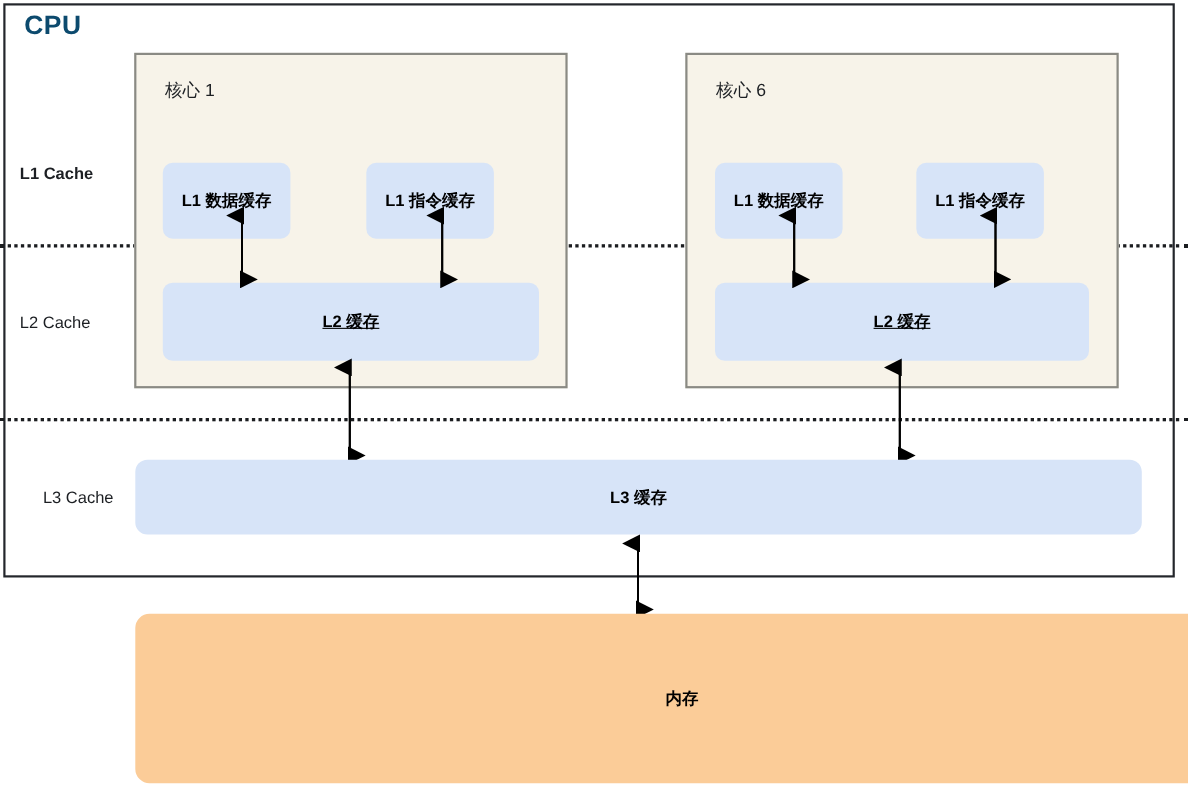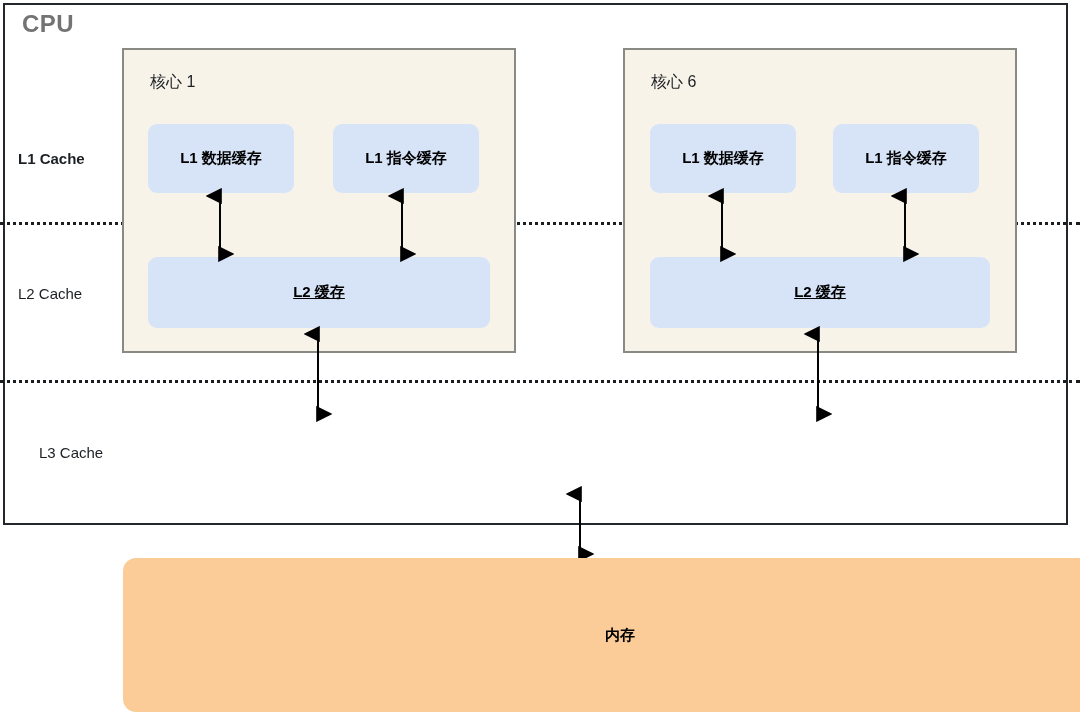--- a/index.html
+++ b/index.html
@@ -28,21 +28,21 @@
     border: 2px solid #23262b;
     background: #ffffff;
     box-sizing: border-box;
   }
   .cpu-title {
     position: absolute;
     left: 22px;
     top: 10px;
     font-size: 24px;
     font-weight: bold;
-    color: #737373;
+    color: #0c4a6e;
     letter-spacing: 0.5px;
   }
 
   
   .tier-label {
     position: absolute;
     font-size: 15px;
     color: #1c1f23;
     white-space: nowrap;
   }
@@ -82,21 +82,21 @@
     border-radius: 9px;
     display: flex;
     align-items: center;
     justify-content: center;
     font-size: 15px;
     font-weight: bold;
     color: #000000;
     box-sizing: border-box;
     white-space: nowrap;
   }
-  .cache.l1 { width: 146px; height: 69px; }
+  .cache.l1 { width: 116px; height: 69px; margin-top: 24px; }
   .cache.l2 { height: 71px; text-decoration: underline; }
   .cache.l3 {
     left: 123px;
     top: 418px;
     width: 915px;
     height: 68px;
     border-radius: 11px;
   }
   .mem-box {
     position: absolute;
@@ -181,20 +181,21 @@
   <svg class="arrow" style="left:891px; top:188px;" width="28" height="74">
     <line x1="14" y1="66" x2="14" y2="8" stroke="#000000" stroke-width="1.8" marker-end="url(#ah-up-1)"></line>
     <line x1="14" y1="8" x2="14" y2="66" stroke="#000000" stroke-width="1.8" marker-end="url(#ah-dn-1)"></line>
   </svg>
 
   <svg class="arrow" style="left:804px; top:326px;" width="28" height="96">
     <line x1="14" y1="88" x2="14" y2="8" stroke="#000000" stroke-width="1.8" marker-end="url(#ah-up-1)"></line>
     <line x1="14" y1="8" x2="14" y2="88" stroke="#000000" stroke-width="1.8" marker-end="url(#ah-dn-1)"></line>
   </svg>
 
+  <div class="cache l3">L3 缓存</div>
 
   <svg class="arrow" style="left:566px; top:486px;" width="28" height="76">
     <line x1="14" y1="68" x2="14" y2="8" stroke="#000000" stroke-width="1.8" marker-end="url(#ah-up-1)"></line>
     <line x1="14" y1="8" x2="14" y2="68" stroke="#000000" stroke-width="1.8" marker-end="url(#ah-dn-1)"></line>
   </svg>
 
   <div class="mem-box">内存</div>
 
 </div>
 

